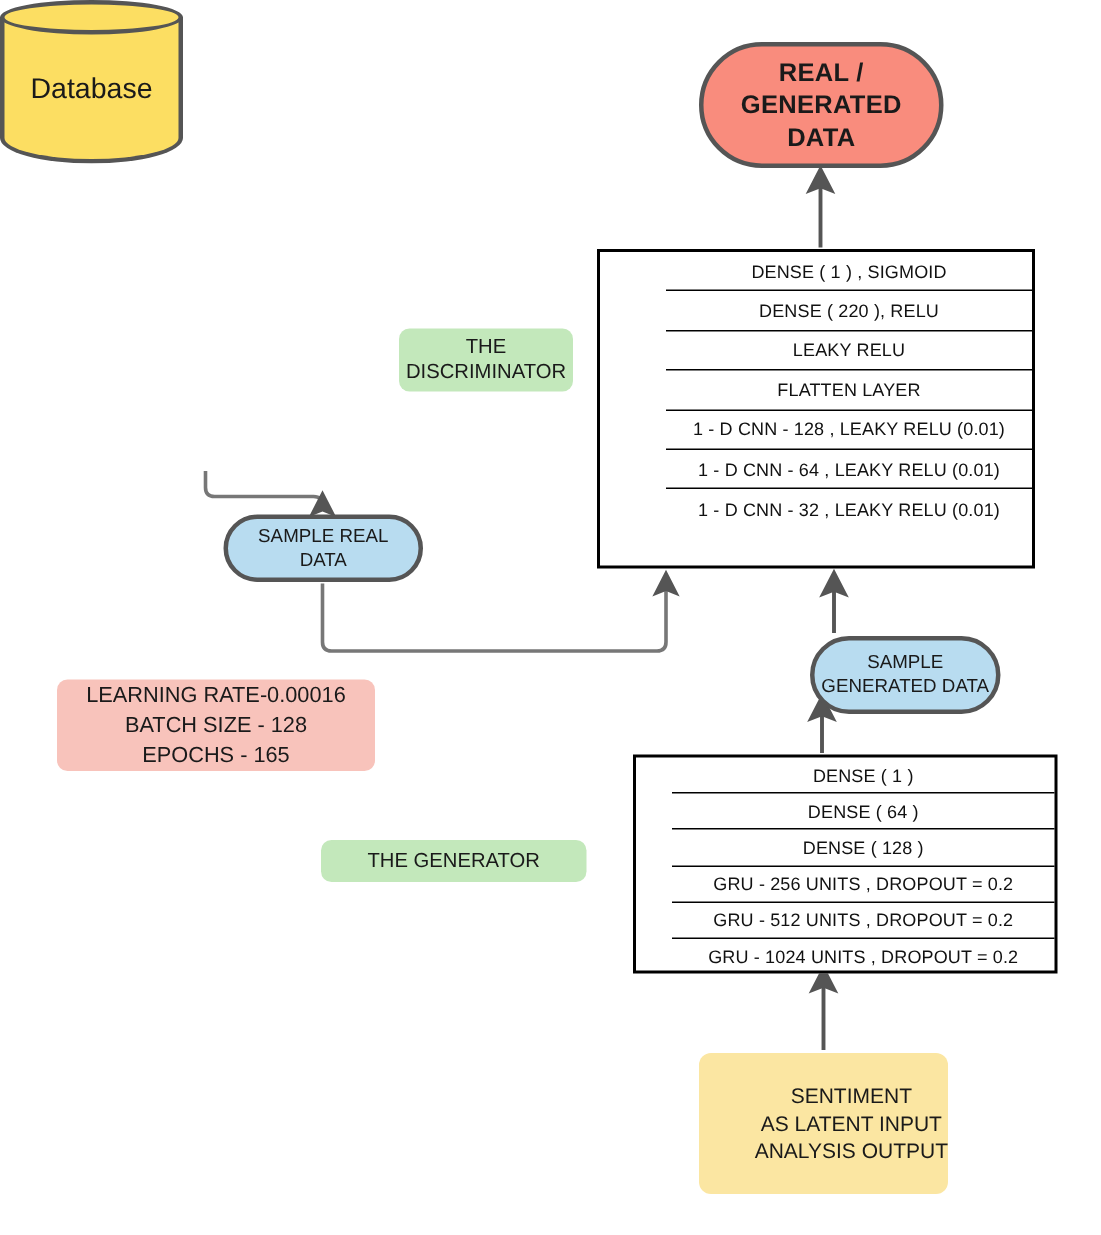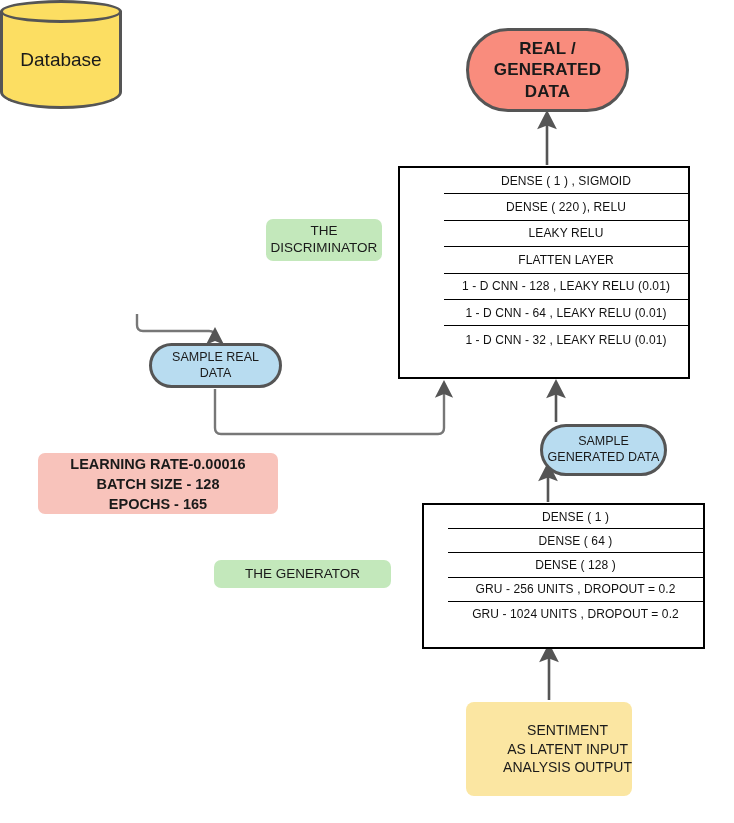--- a/index.html
+++ b/index.html
@@ -136,26 +136,25 @@
     width: 116px; height: 42px;
     background: #c3e8bb;
   }
   #generator-label {
     left: 214px; top: 560px;
     width: 177px; height: 28px;
     background: #c3e8bb;
   }
   #hyperparams {
     left: 38px; top: 453px;
-    width: 240px; height: 61px;
+    width: 212px; height: 61px;
     background: #f8c3bb;
     border-radius: 7px;
     font-size: 14.5px;
     line-height: 1.38;
-    font-weight: bold;
   }
   #latent-input {
     left: 466px; top: 702px;
     width: 166px; height: 94px;
     background: #fbe6a2;
     border-radius: 8px;
     font-size: 14px;
     line-height: 1.35;
     justify-content: flex-end;
   }
@@ -236,20 +235,21 @@
   </div>
 </div>
 
 <div class="node tag" id="generator-label">THE GENERATOR</div>
 
 <div class="stack" id="generator-stack">
   <div class="row">DENSE ( 1 )</div>
   <div class="row">DENSE (  64 )</div>
   <div class="row">DENSE ( 128 )</div>
   <div class="row">GRU - 256 UNITS , DROPOUT = 0.2</div>
+  <div class="row">GRU - 512 UNITS , DROPOUT = 0.2</div>
   <div class="row">GRU - 1024 UNITS , DROPOUT = 0.2</div>
 </div>
 
 <div class="node" id="latent-input">
   <div>
     <div>SENTIMENT</div>
     <div>AS LATENT INPUT</div>
     <div>ANALYSIS OUTPUT</div>
   </div>
 </div>

